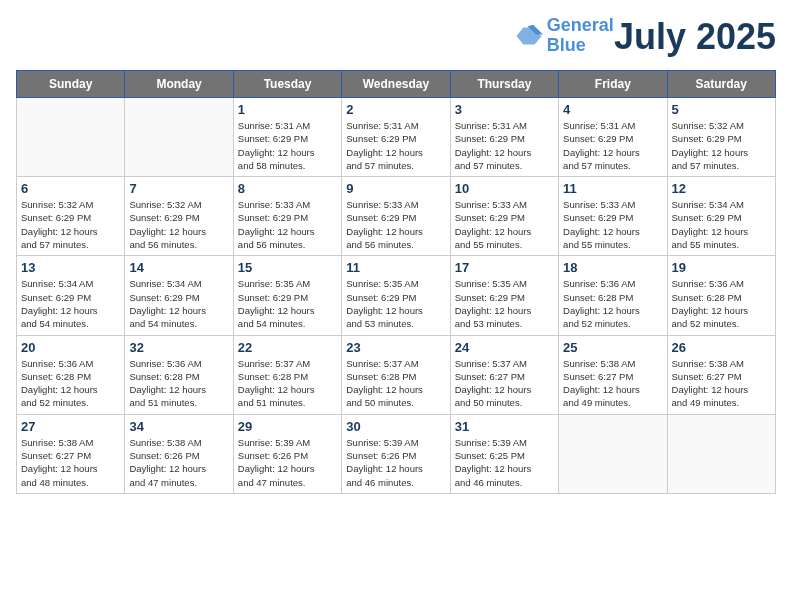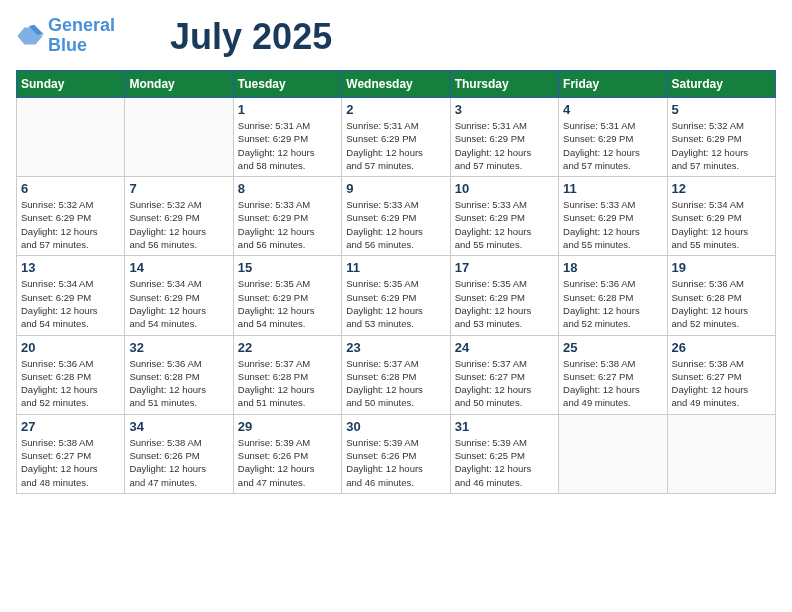--- a/index.html
+++ b/index.html
@@ -5,24 +5,23 @@
     * { box-sizing: border-box; margin: 0; padding: 0; }
     body {
       font-family: Arial, sans-serif;
       background: #fff;
       width: 792px;
       min-height: 612px;
       padding: 16px;
     }
     .header {
       display: flex;
-      justify-content: flex-start;
+      justify-content: flex-end;
       align-items: flex-start;
       margin-bottom: 12px;
-      gap: 11px;
     }
     .logo {
       display: flex;
       align-items: center;
       gap: 4px;
     }
     .logo-text {
       font-size: 18px;
       font-weight: bold;
       color: #1a3a5c;
@@ -30,43 +29,42 @@
     }
     .logo-text span {
       color: #4a90d9;
     }
     .logo-icon {
       width: 28px;
       height: 28px;
     }
     .title-block {
       text-align: right;
-      margin-left: 44px;
     }
     .month-title {
       font-size: 36px;
       font-weight: bold;
       color: #1a3a5c;
     }
     .location {
       font-size: 14px;
       color: #444;
     }
     .calendar {
       width: 100%;
       border-collapse: collapse;
       border: 1px solid #ccc;
     }
     .calendar th {
-      background: #15803d;
+      background: #737373;
       color: #fff;
       font-size: 12px;
       font-weight: bold;
       padding: 6px 4px;
-      text-align: left;
+      text-align: center;
       border: 1px solid #2a5aaf;
     }
     .calendar td {
       vertical-align: top;
       border: 1px solid #ccc;
       padding: 4px;
       width: 108px;
       min-height: 80px;
       font-size: 10px;
       color: #333;

